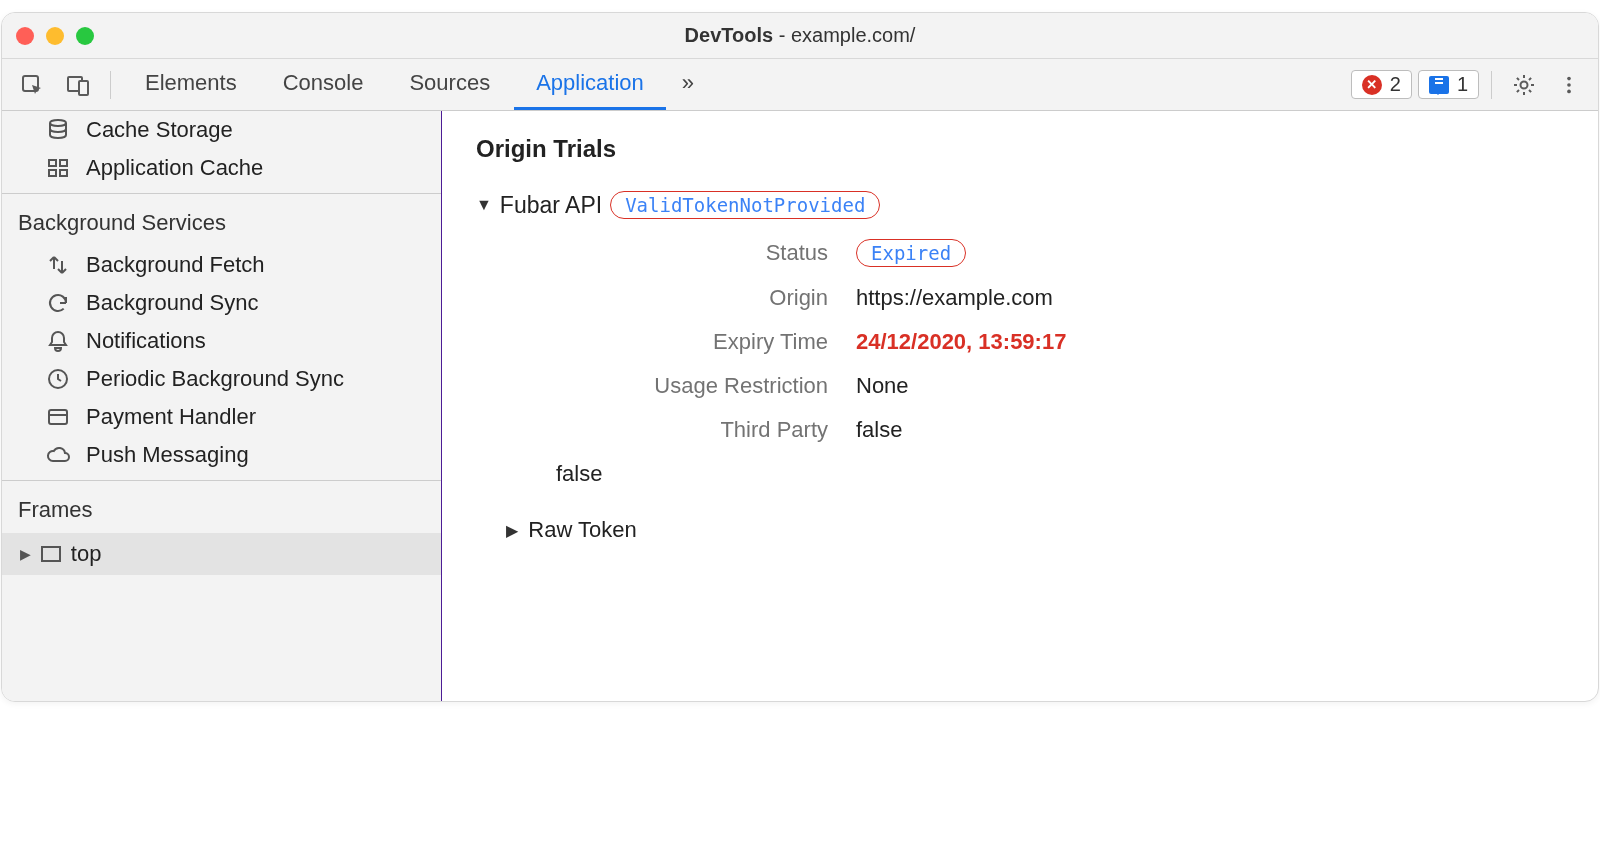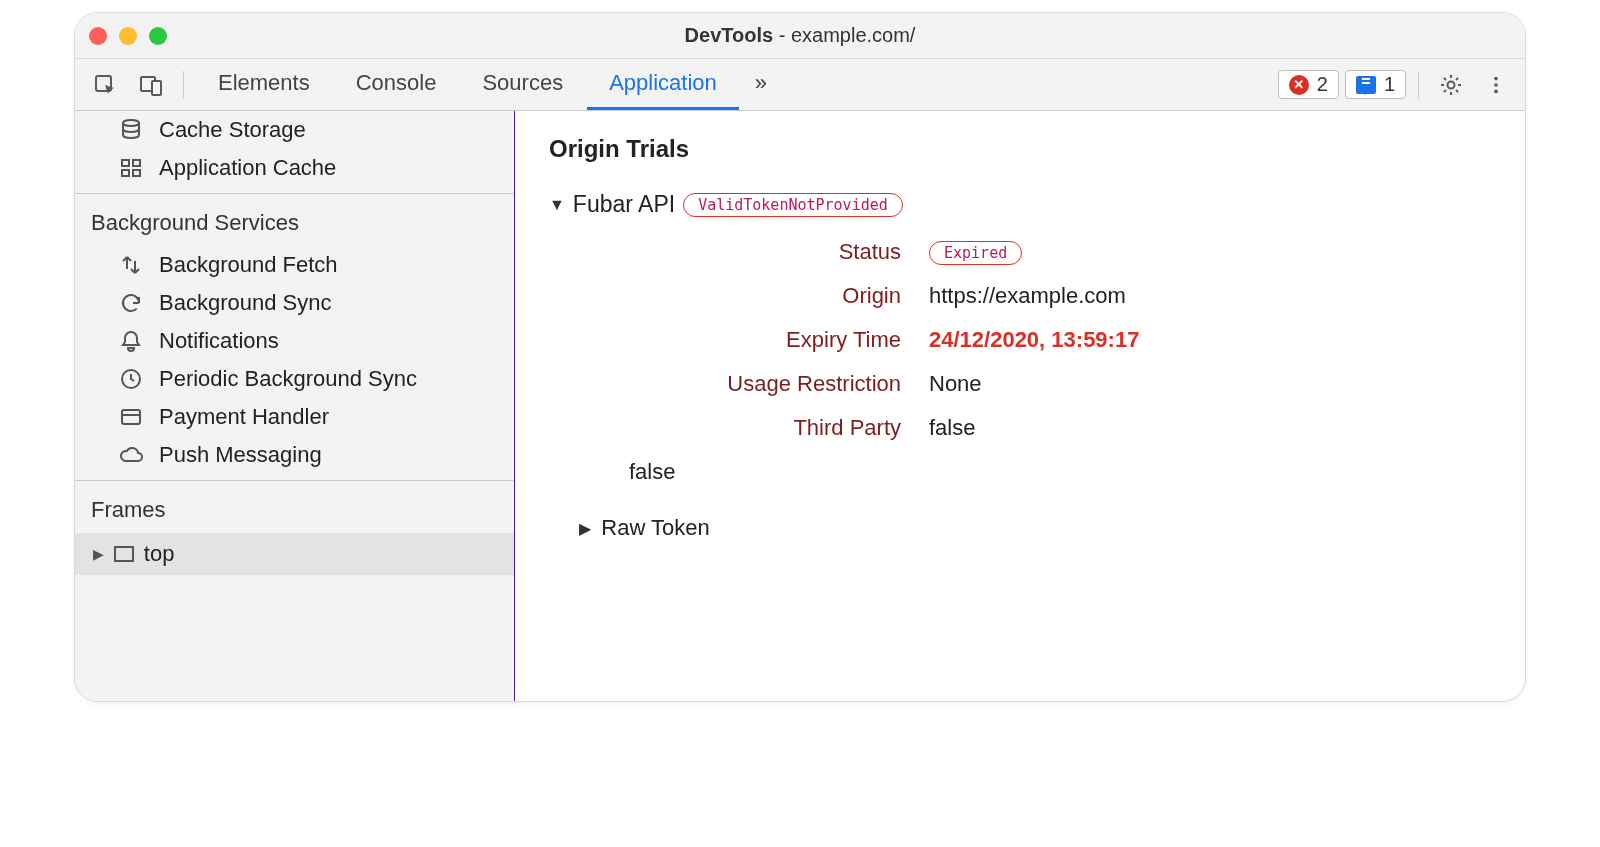--- a/index.html
+++ b/index.html
@@ -5,23 +5,23 @@
   * { box-sizing: border-box; margin: 0; padding: 0; }
   body {
     font-family: -apple-system, "Helvetica Neue", Arial, sans-serif;
     background: #fff;
     display: flex;
     align-items: flex-start;
     justify-content: center;
     -webkit-font-smoothing: antialiased;
   }
   .window {
-    width: 1452px;
+    width: 1598px;
     border: 1px solid #d8d8d8;
-    border-radius: 24px;
+    border-radius: 14px;
     overflow: hidden;
     margin: 12px 0 20px;
     box-shadow: 0 2px 6px rgba(0,0,0,.05);
     background: #fff;
   }
   
   .titlebar {
     height: 46px;
     background: #f3f3f3;
     border-bottom: 1px solid #d8d8d8;
@@ -128,28 +128,28 @@
   .frames-row .sq {
     width:20px; height:16px; border:2px solid #555; display:inline-block;
   }
   .content { flex:1; padding: 24px 34px; font-size:22px; color:#222; overflow:auto; }
   .sec-head { font-weight:700; font-size:24px; margin-bottom:28px; }
   .api-head { display:flex; align-items:center; gap:8px; margin-bottom:20px; }
   .api-head .tri { font-size:16px; color:#333; }
   .api-head .name { font-size:23px; }
   .badge {
     display:inline-flex; align-items:center;
-    border:1.5px solid #d93025; color:#be185d;
+    border:1.5px solid #d93025; color:#3b82f6;
     border-radius: 999px;
     padding: 2px 14px;
     font-family: Menlo, Consolas, monospace;
-    font-size: 15px;
+    font-size: 19px;
   }
   .kv { display:grid; grid-template-columns: 300px 1fr; row-gap: 18px; margin: 10px 0 30px 80px; align-items:center; }
-  .k { text-align:right; color:#7f1d1d; padding-right:28px; font-size:22px; }
+  .k { text-align:right; color:#737373; padding-right:28px; font-size:22px; }
   .v { font-size:22px; }
   .v.red { color:#d93025; font-weight:700; }
   .raw { margin-left:30px; display:flex; align-items:center; gap:10px; }
   .raw .tri { font-size:16px; color:#333; }
   
   svg { stroke: currentColor; fill: none; stroke-width: 2; }
 </style>
 </head>
 <body>
 

